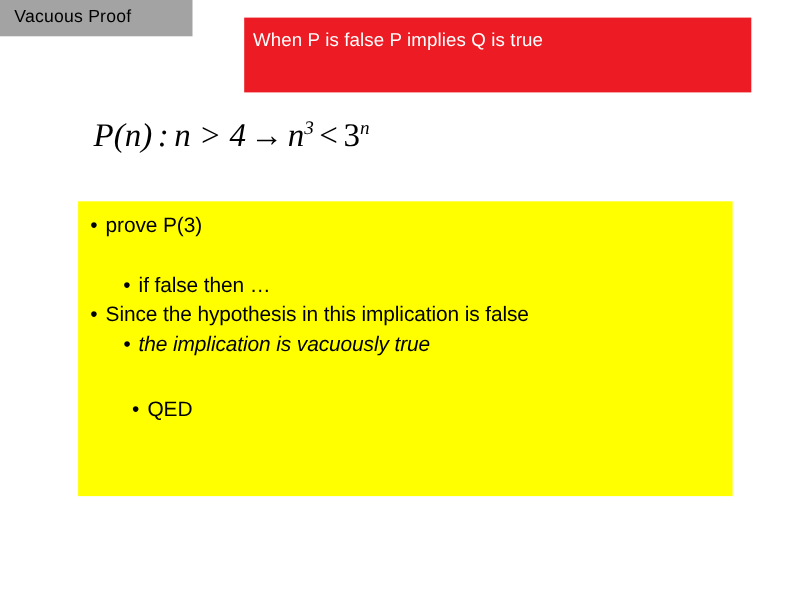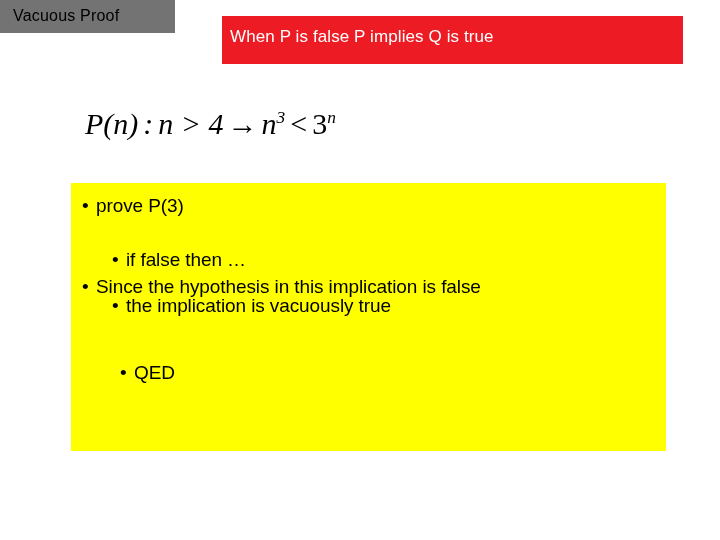--- a/index.html
+++ b/index.html
@@ -16,42 +16,42 @@
     -webkit-font-smoothing: none;
   }
 
   
   #title-chip {
     position: absolute;
     left: 0px;
     top: 0px;
     width: 175px;
     height: 33px;
-    background: #737373;
+    background: #a3a3a3;
     box-sizing: border-box;
   }
   #title-chip .chip-text {
     position: absolute;
     left: 13px;
     top: 5px;
     font-family: "Liberation Sans", sans-serif;
     font-size: 16px;
     line-height: 22px;
     color: #000000;
     letter-spacing: 0.2px;
     white-space: nowrap;
   }
 
   
   #red-banner {
     position: absolute;
     left: 222px;
     top: 16px;
     width: 461px;
-    height: 48px;
+    height: 68px;
     background: #ED1C24;
     box-sizing: border-box;
   }
   #red-banner .banner-line {
     position: absolute;
     left: 8px;
     font-family: "Liberation Sans", sans-serif;
     font-size: 17px;
     line-height: 24px;
     color: #FFFFFF;
@@ -110,21 +110,21 @@
     display: inline-block;
     width: 14px;
   }
   .lvl1 { left: 11px; }
   .lvl2 { left: 41px; }
 
   .row0 { top: 10px;  }
   .row1 { top: 37px;  }
   .row2 { top: 64px;  }
   .row3 { top: 91px;  }
-  .row4 { top: 110px; }
+  .row4 { top: 118px; font-style: italic; }
   .row5 { top: 177px; margin-left: 38px; }
 </style>
 </head>
 <body>
 
 <div id="title-chip">
   <span class="chip-text">Vacuous Proof</span>
 </div>
 
 <div id="red-banner">

